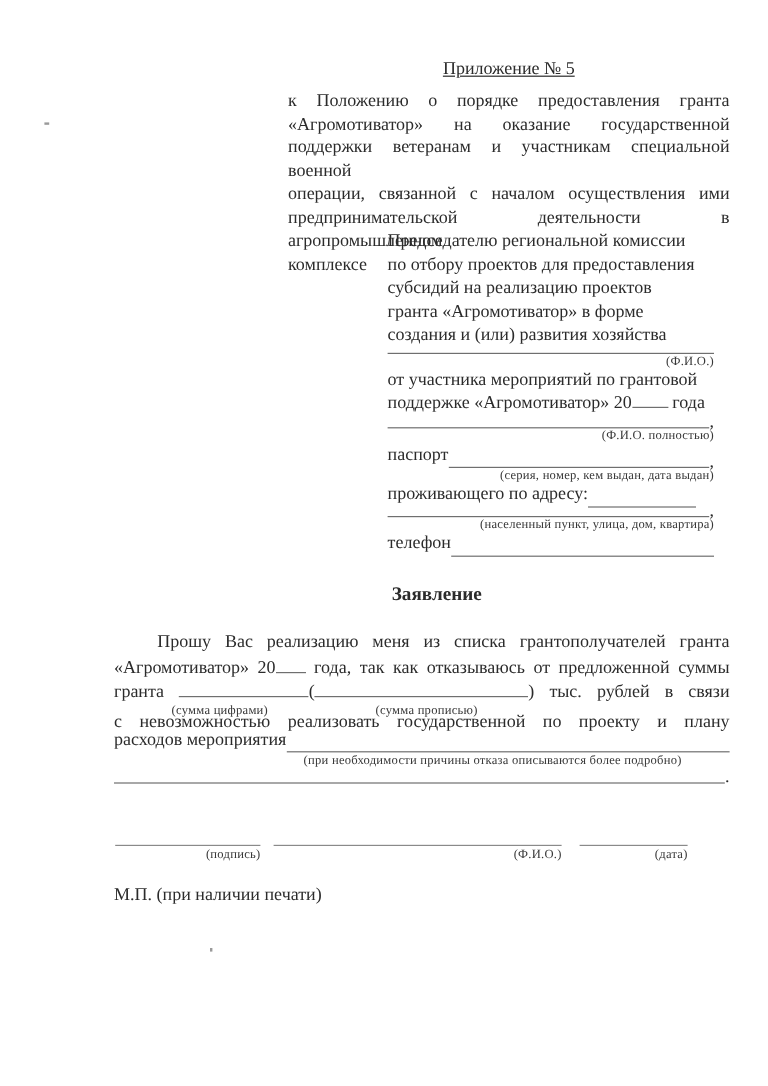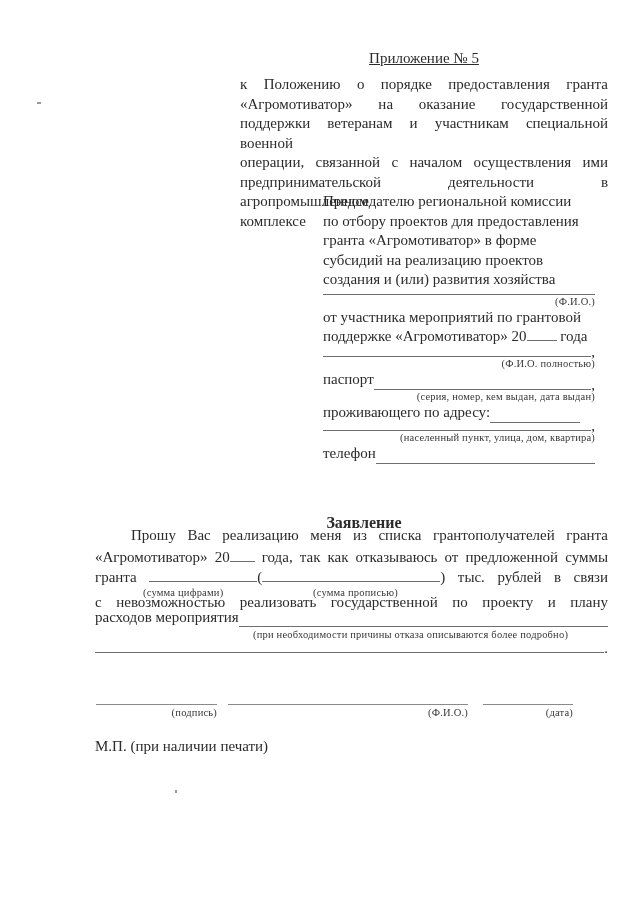--- a/index.html
+++ b/index.html
@@ -28,21 +28,21 @@
 
   .appendix { position:absolute; left:240px; top:48px; width:368px; }
   .appendix-title { font-size:15px; line-height:20px; text-align:center; margin-bottom:7px;text-decoration:underline; }
 
   .addressee { position:absolute; left:323px; top:192px; width:272px; }
   .addressee .rr1 { height:5px; }
   .addressee .rr2 { height:10px; }
   .addressee .rr3 { height:8px; }
 
   .statement-title {
-    position:absolute; left:95px; top:514px; width:513px;
+    position:absolute; left:95px; top:487px; width:513px;
     font-size:16px; font-weight:bold; text-align:center; text-indent:25px;
   }
   .bodyblock { position:absolute; left:95px; top:524px; width:513px; height:140px; }
   .bl { position:absolute; left:0; width:513px; font-size:15px; line-height:22px; }
   .p1-line1 { top:0; text-indent:36px; }
   .p1-line2 { top:22px; }
   .p1-line3 { top:42px; }
   .sum-hints { position:absolute; top:62px; left:0; width:513px; height:13px; }
   .sum-hints .hint { position:absolute; text-align:right; }
   .hint-digits { left:48px; }
@@ -80,22 +80,22 @@
     <div class="txt jl">«Агромотиватор» на оказание государственной</div>
     <div class="txt jl">поддержки ветеранам и участникам специальной военной</div>
     <div class="txt jl">операции, связанной с началом осуществления ими</div>
     <div class="txt jl">предпринимательской деятельности в агропромышленном</div>
     <div class="txt">комплексе</div>
   </div>
 
   <div class="addressee">
     <div class="txt">Председателю региональной комиссии</div>
     <div class="txt">по отбору проектов для предоставления</div>
+    <div class="txt">субсидий на реализацию проектов</div>
     <div class="txt">гранта «Агромотиватор» в форме</div>
-    <div class="txt">субсидий на реализацию проектов</div>
     <div class="txt">создания и (или) развития хозяйства</div>
 
     <div class="rulerow rr1">
         <span class="rl"></span>
       </div>
     <div class="hint">(Ф.И.О.)</div>
 
     <div class="txt">от участника мероприятий по грантовой</div>
     <div class="txt"><span>поддержке «Агромотиватор» 20</span><span class="blank" style="width:30px"></span> <span>года</span></div>
 

